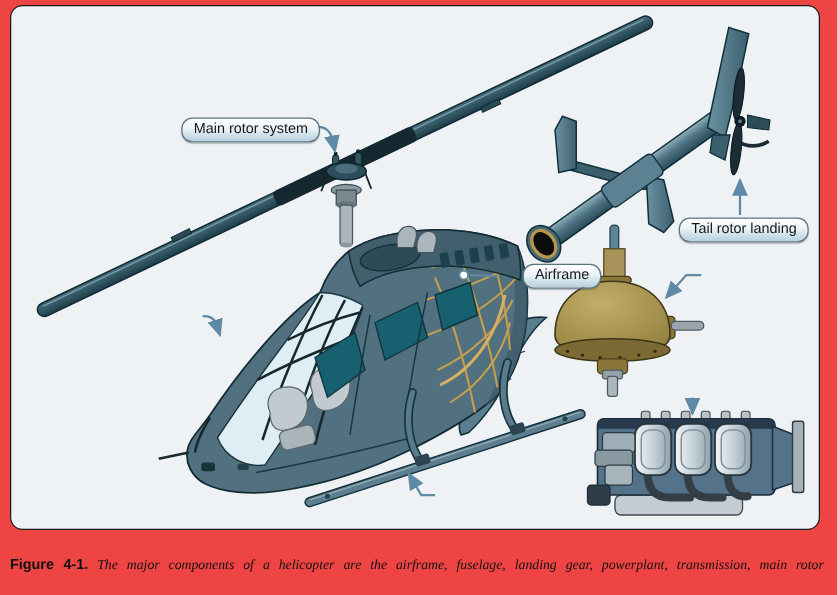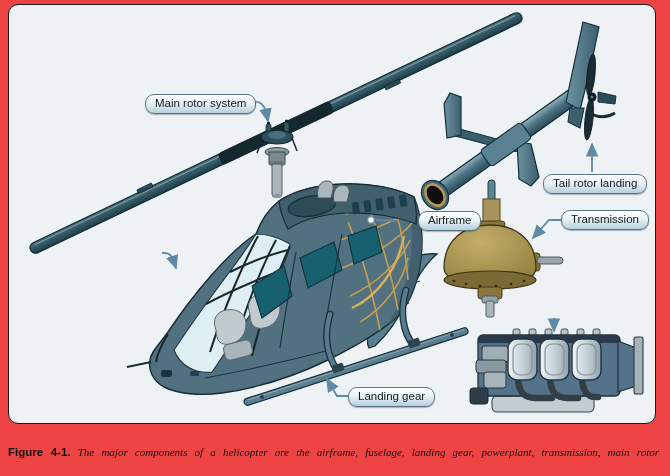--- a/index.html
+++ b/index.html
@@ -237,20 +237,18 @@
       <path d="M561,220 L549,220 L533,238" marker-end="url(#arr)"></path>
       <path d="M162,253 C171,252 174,259 175,265 L176,268" marker-end="url(#arr)"></path>
       <path d="M554,318 L554,331" marker-end="url(#arr)"></path>
       <path d="M348,396 L337,396 L327,379" marker-end="url(#arr)"></path>
     </g>
   </svg>
 
   <div class="callout" style="left:145px;top:94px">Main rotor system</div>
   <div class="callout" style="left:543px;top:174px">Tail rotor landing</div>
   <div class="callout" style="left:418px;top:211px">Airframe</div>
-  <div class="callout" style="left:561px;top:210px">Transmission</div>
-  <div class="callout" style="left:348px;top:387px">Landing gear</div>
 
   <div class="caption">
     <div class="cap-line cap-justify"><span class="fig-num">Figure 4-1.</span> <span>The major components of a helicopter are the airframe, fuselage, landing gear, powerplant, transmission, main rotor</span></div>
   </div>
 
 </div>
 
 </body></html>

